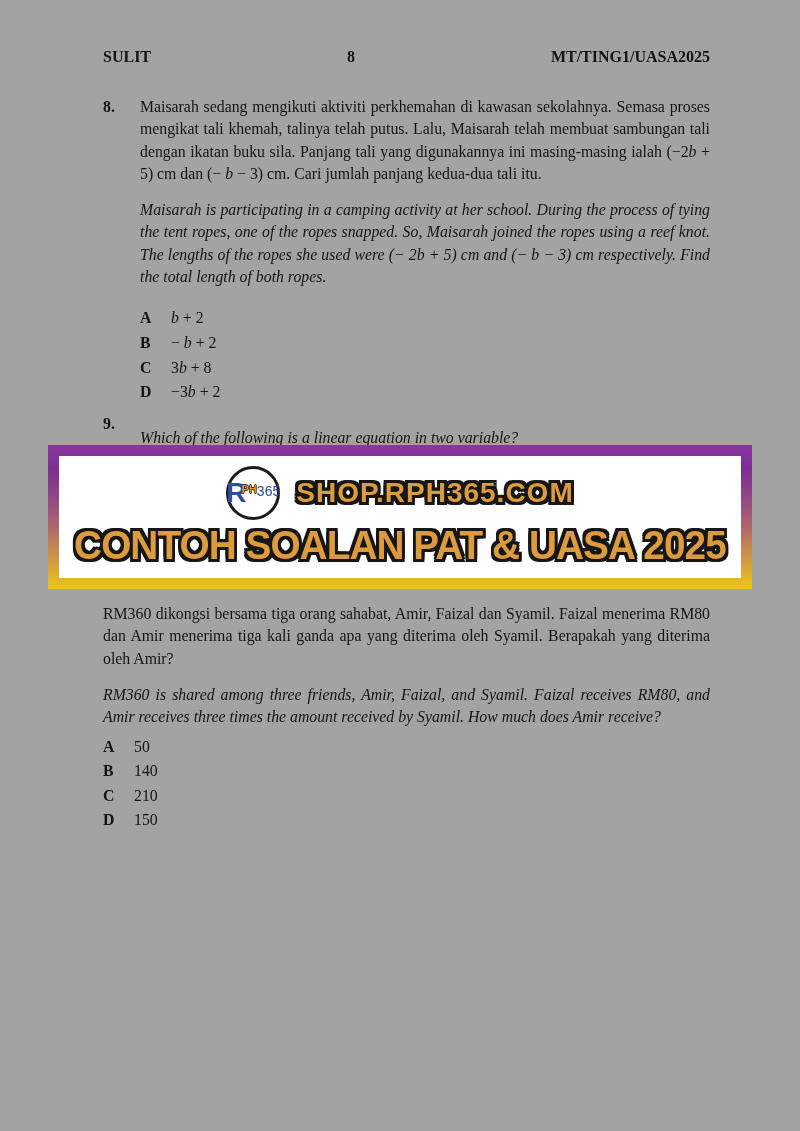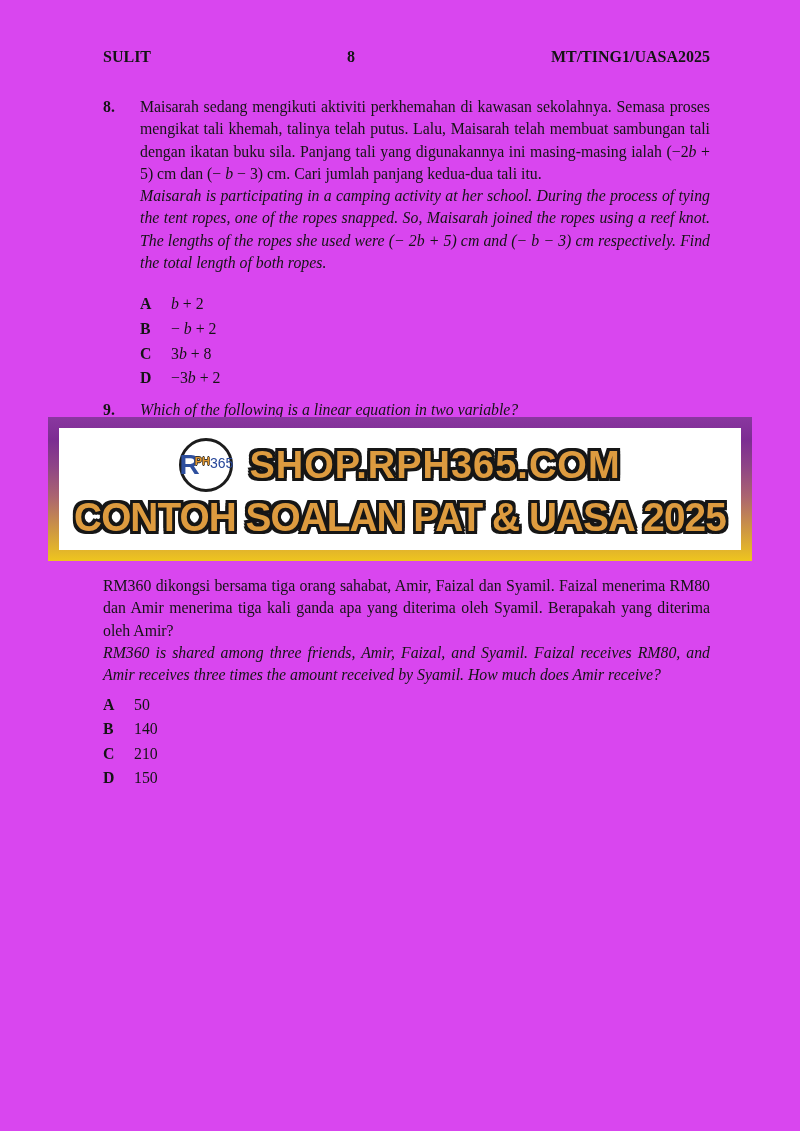--- a/index.html
+++ b/index.html
@@ -1,20 +1,20 @@
 <!DOCTYPE html>
 <html><head>
 <meta charset="utf-8">
 <style>
   html, body { margin: 0; padding: 0; background: #ffffff; }
   .page {
     position: relative;
     width: 800px;
     height: 1131px;
-    background: #d946ef;
+    background: #a3a3a3;
     font-family: "Liberation Serif", serif;
     color: #141414;
     overflow: hidden;
   }
   .page-header {
     display: flex;
     justify-content: space-between;
     align-items: baseline;
     padding: 48px 90px 0 103px;
     font-weight: bold;
@@ -34,21 +34,21 @@
   }
   .q-body { flex: 1; min-width: 0; }
   .q-body p {
     margin: 0;
     font-size: 15.8px;
     line-height: 22.3px;
     text-align: justify;
   }
   .q-body p.english {
     font-style: italic;
-    margin-top: 0;
+    margin-top: 14px;
   }
   .options { margin-top: 18px; }
   .opt {
     display: flex;
     font-size: 15.8px;
     line-height: 24.6px;
   }
   .opt .letter { flex: none; width: 31px; font-weight: bold; }
   .opt .value {}
 
@@ -126,21 +126,21 @@
     font-weight: bold;
     color: #dd9b3f;
     white-space: nowrap;
     text-shadow:
       -3px -3px 0 #161616, 3px -3px 0 #161616,
       -3px 3px 0 #161616, 3px 3px 0 #161616,
       -3px 0 0 #161616, 3px 0 0 #161616,
       0 -3px 0 #161616, 0 3px 0 #161616;
   }
   .banner-site {
-    font-size: 38px;
+    font-size: 28px;
     letter-spacing: 1px;
   }
   .banner-title {
     font-size: 40px;
     letter-spacing: -1px;
     transform: scaleX(0.97);
   }
 </style>
 </head>
 <body>

